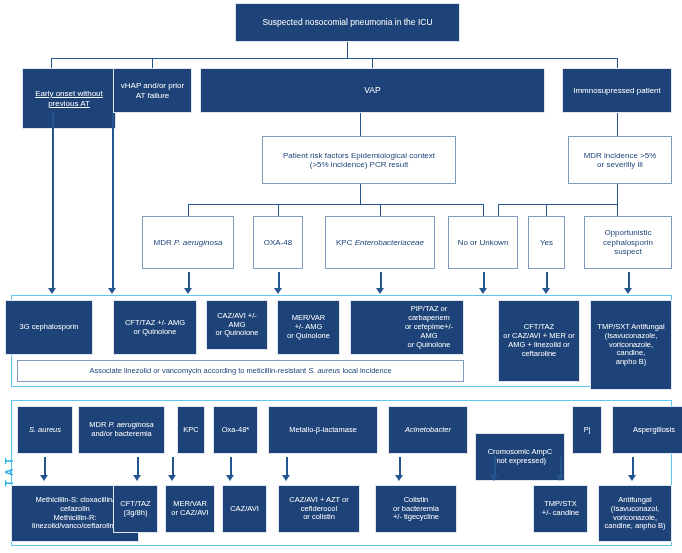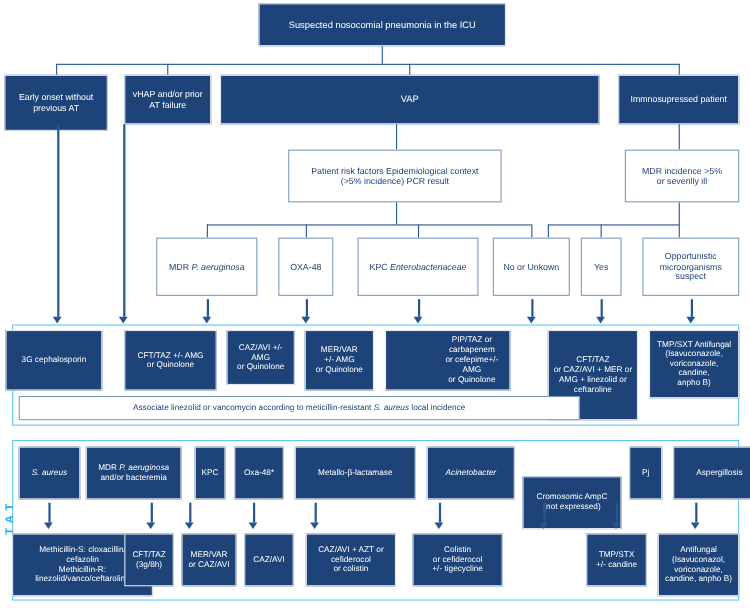--- a/index.html
+++ b/index.html
@@ -40,21 +40,21 @@
 
   <div class="ln vl" style="left:347px;top:42px;height:16px;"></div>
 
   <div class="ln hl" style="left:51px;top:58px;width:567px;"></div>
 
   <div class="ln vl" style="left:51px;top:58px;height:10px;"></div>
   <div class="ln vl" style="left:152px;top:58px;height:10px;"></div>
   <div class="ln vl" style="left:372px;top:58px;height:10px;"></div>
   <div class="ln vl" style="left:617px;top:58px;height:10px;"></div>
 
-  <div class="box dark" style="left:4px;top:68px;width:94px;height:51px;font-size:8px;">
+  <div class="box dark" style="left:22px;top:68px;width:94px;height:61px;font-size:8px;text-decoration:underline;">
     <span class="t">Early onset without
 previous AT</span>
   </div>
   <div class="box dark" style="left:113px;top:68px;width:79px;height:45px;font-size:8px;">
     <span class="t">vHAP and/or prior
 AT failure</span>
   </div>
   <div class="box dark" style="left:200px;top:68px;width:345px;height:45px;font-size:8.5px;">
     <span class="t">VAP</span>
   </div>
@@ -108,21 +108,21 @@
     <span class="t">KPC <i>Enterobacteriaceae</i></span>
   </div>
   <div class="box light" style="left:448px;top:216px;width:70px;height:53px;font-size:8px;">
     <span class="t">No or Unkown</span>
   </div>
   <div class="box light" style="left:528px;top:216px;width:37px;height:53px;font-size:8px;">
     <span class="t">Yes</span>
   </div>
   <div class="box light" style="left:584px;top:216px;width:88px;height:53px;font-size:8px;">
     <span class="t">Opportunistic
-microorganisms
+cephalosporin
 suspect</span>
   </div>
 
   <div class="arrow" style="left:184px;top:272px;height:22px;">
     <div class="stem" style="height:16px;"></div>
       <div class="head" style="top:16px;"></div>
     </div>
   <div class="arrow" style="left:274px;top:272px;height:22px;">
     <div class="stem" style="height:16px;"></div>
       <div class="head" style="top:16px;"></div>
@@ -168,28 +168,28 @@
     <span class="t">PIP/TAZ or carbapenem
 or cefepime+/- AMG
 or Quinolone</span>
   </div>
   <div class="box dark" style="left:498px;top:300px;width:82px;height:82px;font-size:7.5px;">
     <span class="t">CFT/TAZ
 or CAZ/AVI + MER or
 AMG + linezolid or
 ceftaroline</span>
   </div>
-  <div class="box dark" style="left:590px;top:300px;width:82px;height:62px;font-size:7.5px;">
+  <div class="box dark" style="left:590px;top:300px;width:82px;height:90px;font-size:7.5px;">
     <span class="t">TMP/SXT Antifungal
 (Isavuconazole,
 voriconazole, candine,
 anpho B)</span>
   </div>
 
-  <div class="box light" style="left:17px;top:360px;width:510px;height:22px;font-size:7.5px;">
+  <div class="box light" style="left:17px;top:360px;width:447px;height:22px;font-size:7.5px;">
     <span class="t">Associate linezolid or vancomycin according to meticillin-resistant <i>S. aureus</i> local incidence</span>
   </div>
 
   <div class="panel" style="left:11px;top:400px;width:661px;height:146px;"></div>
   <div class="vlabel" style="left:-9px;top:466px;width:36px;text-align:center;font-size:10px;">T A T</div>
 
   <div class="box dark" style="left:17px;top:406px;width:56px;height:48px;font-size:7.5px;">
     <span class="t"><i>S. aureus</i></span>
   </div>
   <div class="box dark" style="left:78px;top:406px;width:87px;height:48px;font-size:7.5px;">
@@ -273,21 +273,21 @@
   <div class="box dark" style="left:222px;top:485px;width:45px;height:48px;font-size:7.5px;">
     <span class="t">CAZ/AVI</span>
   </div>
   <div class="box dark" style="left:278px;top:485px;width:82px;height:48px;font-size:7.5px;">
     <span class="t">CAZ/AVI + AZT or
 cefiderocol
 or colistin</span>
   </div>
   <div class="box dark" style="left:375px;top:485px;width:82px;height:48px;font-size:7.5px;">
     <span class="t">Colistin
-or cefiderocol
+or bacteremia
 +/- tigecycline</span>
   </div>
   <div class="box dark" style="left:533px;top:485px;width:55px;height:48px;font-size:7.5px;">
     <span class="t">TMP/STX
 +/- candine</span>
   </div>
   <div class="box dark" style="left:598px;top:485px;width:74px;height:57px;font-size:7.5px;">
     <span class="t">Antifungal
 (Isavuconazol,
 voriconazole,

